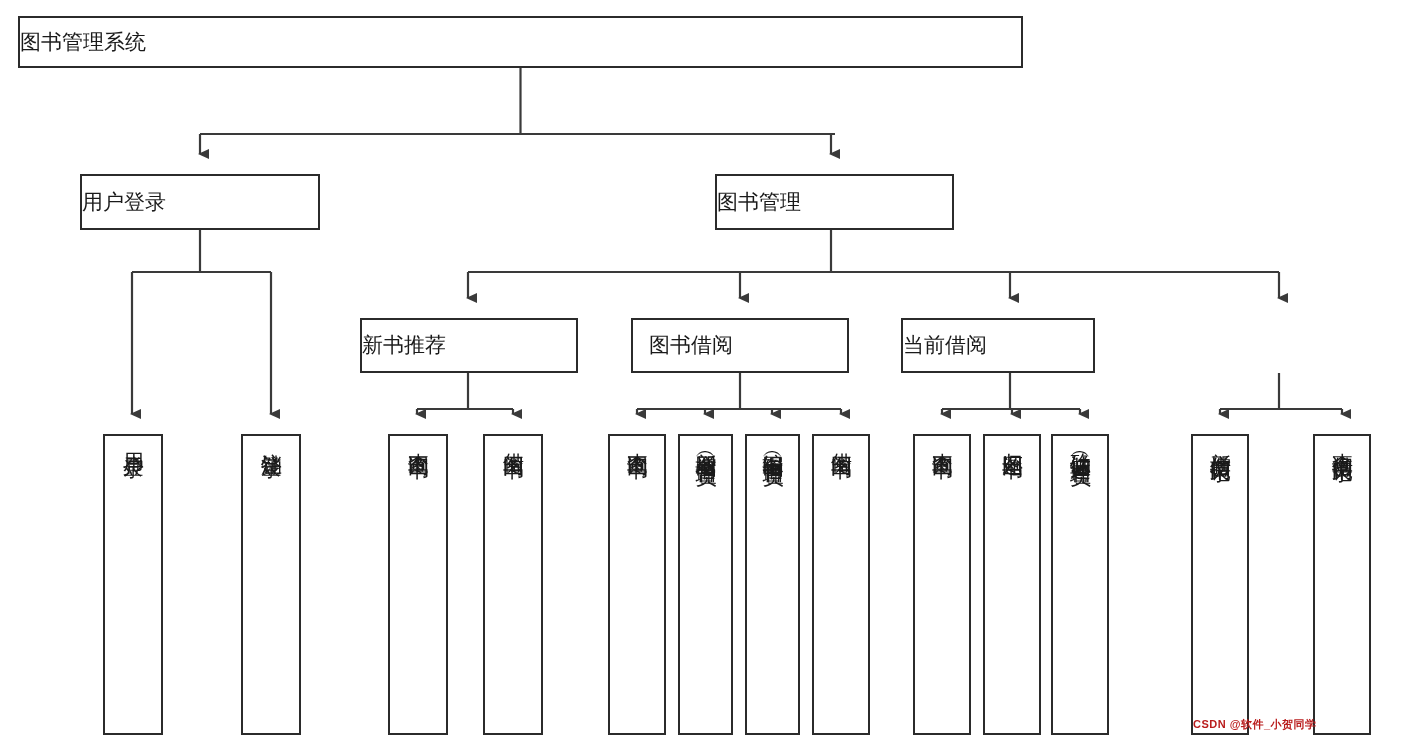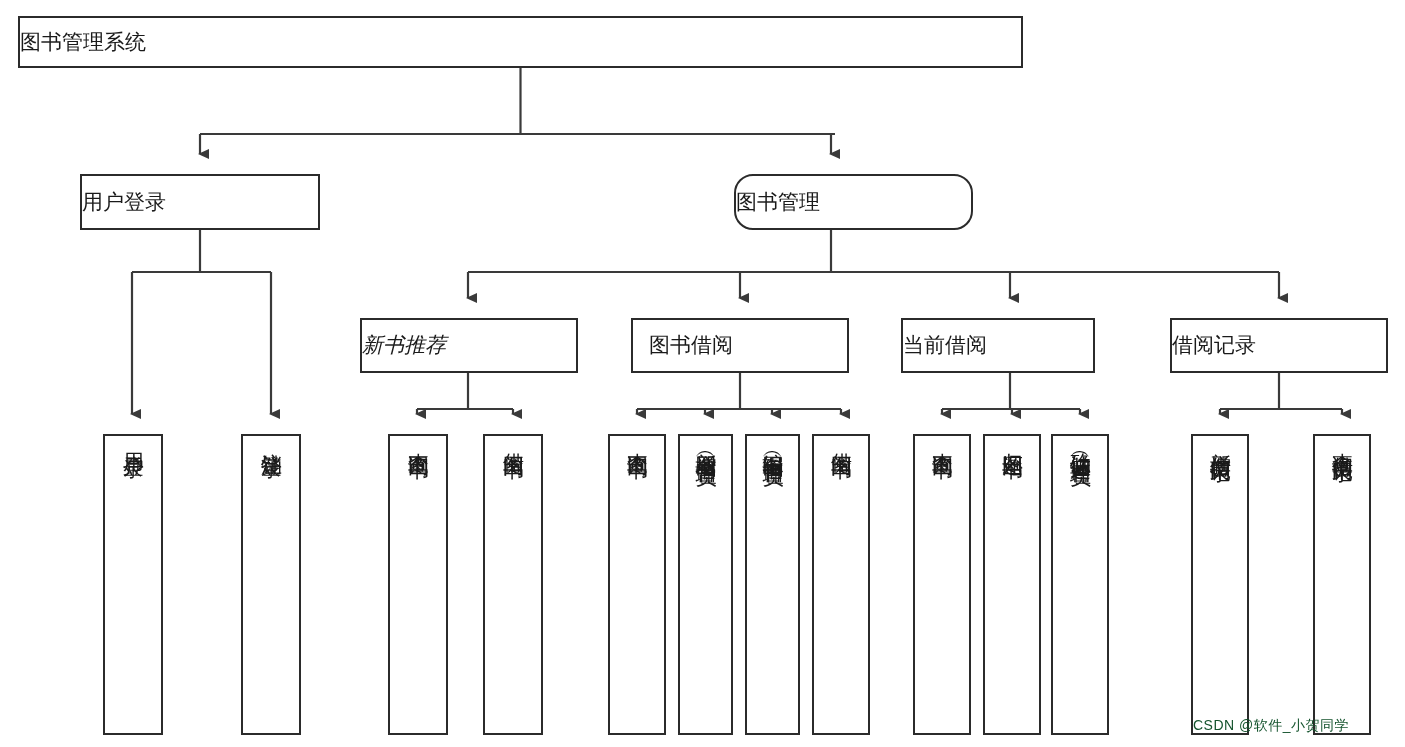--- a/index.html
+++ b/index.html
@@ -47,24 +47,25 @@
     letter-spacing: 2px;
   }
   .node.v .vtext {
     writing-mode: vertical-rl;
     text-orientation: upright;
     white-space: nowrap;
     letter-spacing: 2px;
   }
   .watermark {
     position: absolute;
-    font-size: 14px;
-    color: #14532d;
+    font-size: 11px;
+    color: #b91c1c;
     white-space: nowrap;
     letter-spacing: 0.5px;
+    font-weight: bold;
   }
 </style>
 </head>
 <body>
 
 <div id="canvas">
 
   <svg class="edges" viewBox="0 0 1405 747">
     <defs>
       <marker id="arrow" markerWidth="12" markerHeight="12" refX="5" refY="9" orient="auto" markerUnits="userSpaceOnUse">
@@ -115,35 +116,32 @@
     </g>
   </svg>
 
   <div class="node h" style="left:18px; top:16px; width:1005px; height:52px;">
     <span>图书管理系统</span>
   </div>
 
   <div class="node h" style="left:80px; top:174px; width:240px; height:56px;">
     <span>用户登录</span>
   </div>
-  <div class="node h" style="left:734px; top:174px; width:239px; height:56px;border-radius:19px;">
+  <div class="node h" style="left:715px; top:174px; width:239px; height:56px;">
     <span>图书管理</span>
   </div>
 
-  <div class="node h" style="left:360px; top:318px; width:218px; height:55px;font-style:italic;">
+  <div class="node h" style="left:360px; top:318px; width:218px; height:55px;">
     <span>新书推荐</span>
   </div>
   <div class="node h" style="left:631px; top:318px; width:218px; height:55px;padding-left:16px;">
     <span>图书借阅</span>
   </div>
   <div class="node h" style="left:901px; top:318px; width:194px; height:55px;">
     <span>当前借阅</span>
-  </div>
-  <div class="node h" style="left:1170px; top:318px; width:218px; height:55px;">
-    <span>借阅记录</span>
   </div>
 
   <div class="node v" style="left:103px; top:434px; width:60px; height:301px;">
     <span class="vtext">用户登录</span>
   </div>
   <div class="node v" style="left:241px; top:434px; width:60px; height:301px;">
     <span class="vtext">注销登录</span>
   </div>
   <div class="node v" style="left:388px; top:434px; width:60px; height:301px;">
     <span class="vtext">查询图书</span>

